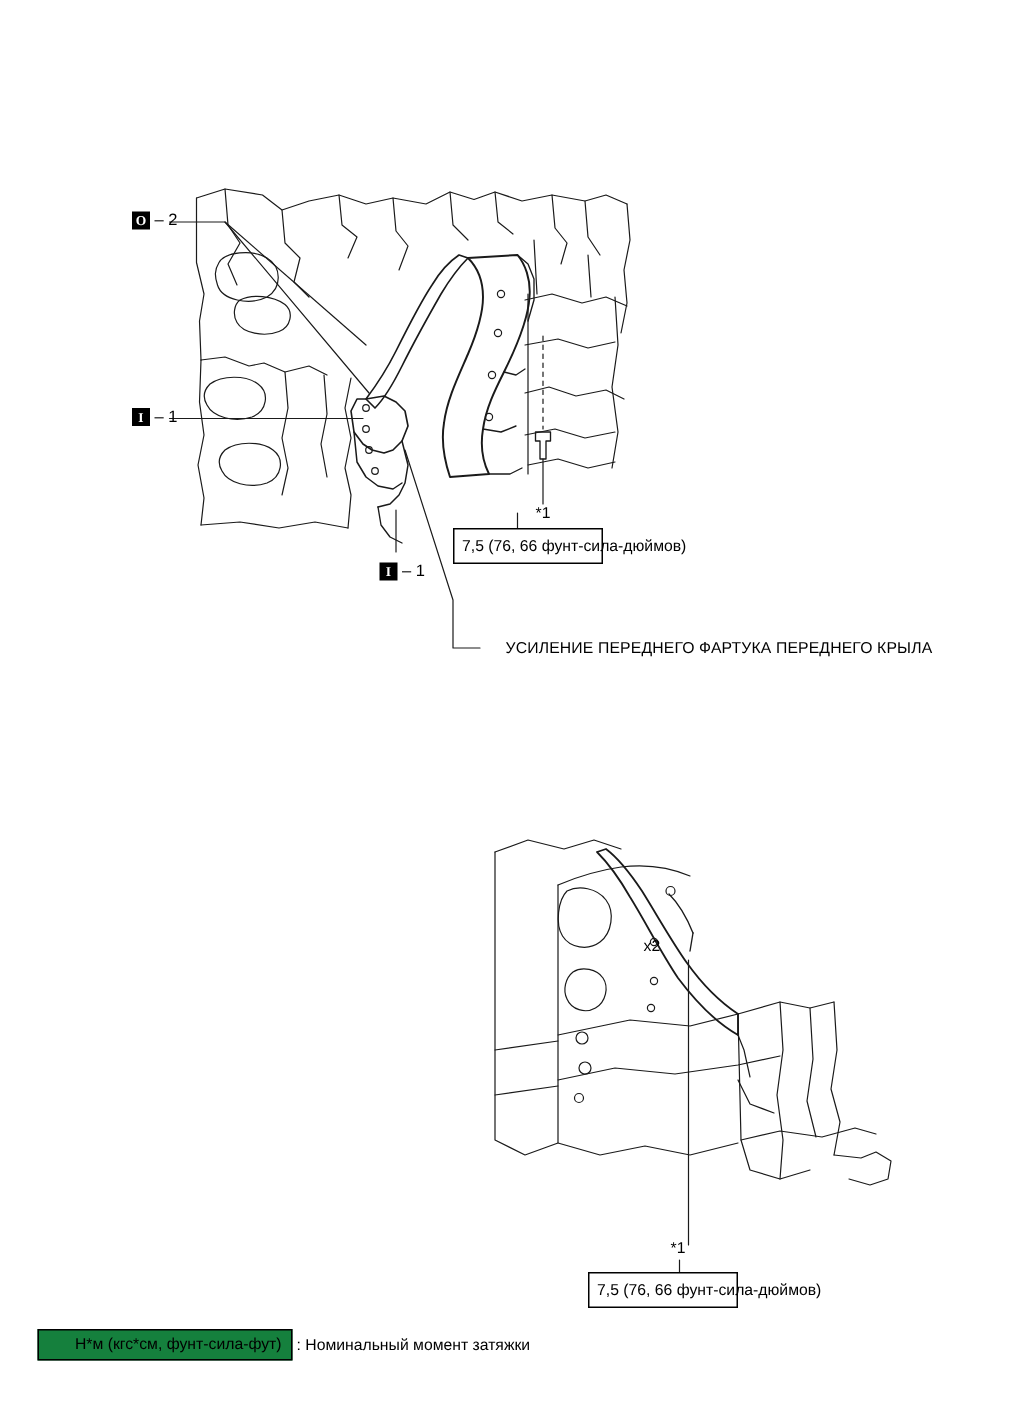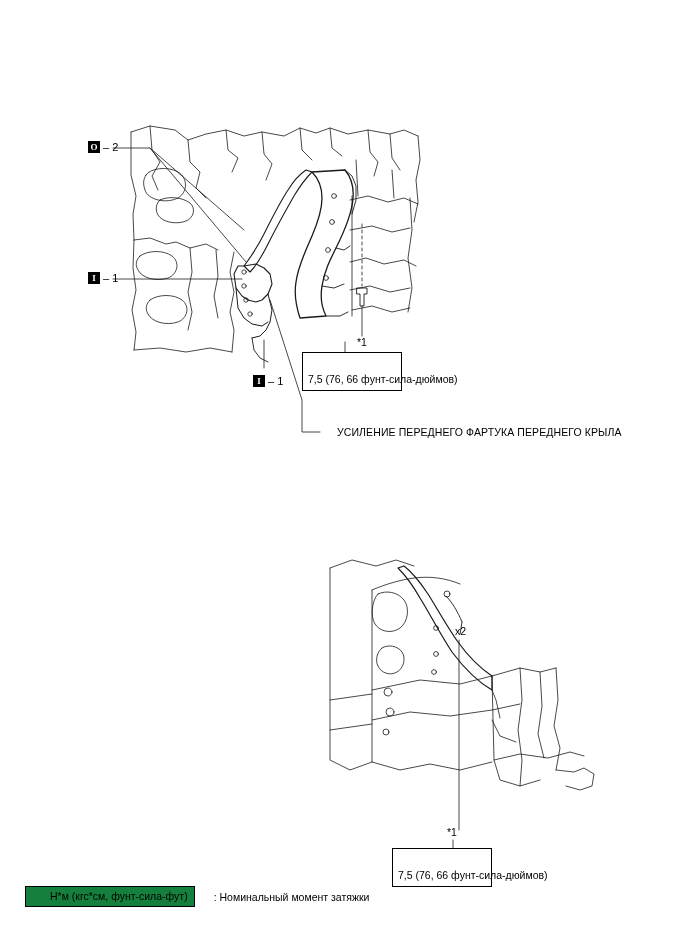--- a/index.html
+++ b/index.html
@@ -27,21 +27,21 @@
     width: 688px;
     height: 949px;
     pointer-events: none;
   }
   .callout-box {
     position: absolute;
     border: 1px solid #000;
     background: #fff;
     font-size: 10.5px;
     line-height: 13px;
-    padding: 20px 5px 4px 5px;
+    padding: 5px 5px 4px 5px;
     white-space: nowrap;
   }
   .tag {
     position: absolute;
     display: flex;
     align-items: center;
     gap: 3px;
     font-size: 11px;
   }
   .tag .sq {
@@ -73,21 +73,21 @@
     align-items: center;
     font-size: 10.5px;
   }
   .footer .fbox {
     border: 1px solid #000;
     padding: 3px 6px 4px 24px;
     background: #15803d;
     white-space: nowrap;
   }
   .footer .ftxt {
-    margin-left: 19px;
+    margin-left: 3px;
     white-space: nowrap;
   }
   .star {
     position: absolute;
     font-size: 10.5px;
   }
   .x2 {
     position: absolute;
     font-size: 10.5px;
   }
@@ -223,21 +223,21 @@
   </div>
 
   <div class="star" style="left:357px; top:336px;">*1</div>
 
   <div class="callout-box" style="left:302px; top:352px; width:88px;">
     <span>7,5 (76, 66 фунт-сила-дюймов)</span>
   </div>
 
   <div class="note-part" style="left:327px; top:426px;">УСИЛЕНИЕ ПЕРЕДНЕГО ФАРТУКА ПЕРЕДНЕГО КРЫЛА</div>
 
-  <div class="x2" style="left:455px; top:625px;">x2</div>
+  <div class="x2" style="left:429px; top:625px;">x2</div>
 
   <div class="star" style="left:447px; top:826px;">*1</div>
 
   <div class="callout-box" style="left:392px; top:848px; width:88px;">
     <span>7,5 (76, 66 фунт-сила-дюймов)</span>
   </div>
 
   <div class="footer" style="left:25px; top:886px;">
     <span class="fbox">Н*м (кгс*см, фунт-сила-фут)</span>
     <span class="ftxt">: Номинальный момент затяжки</span>

